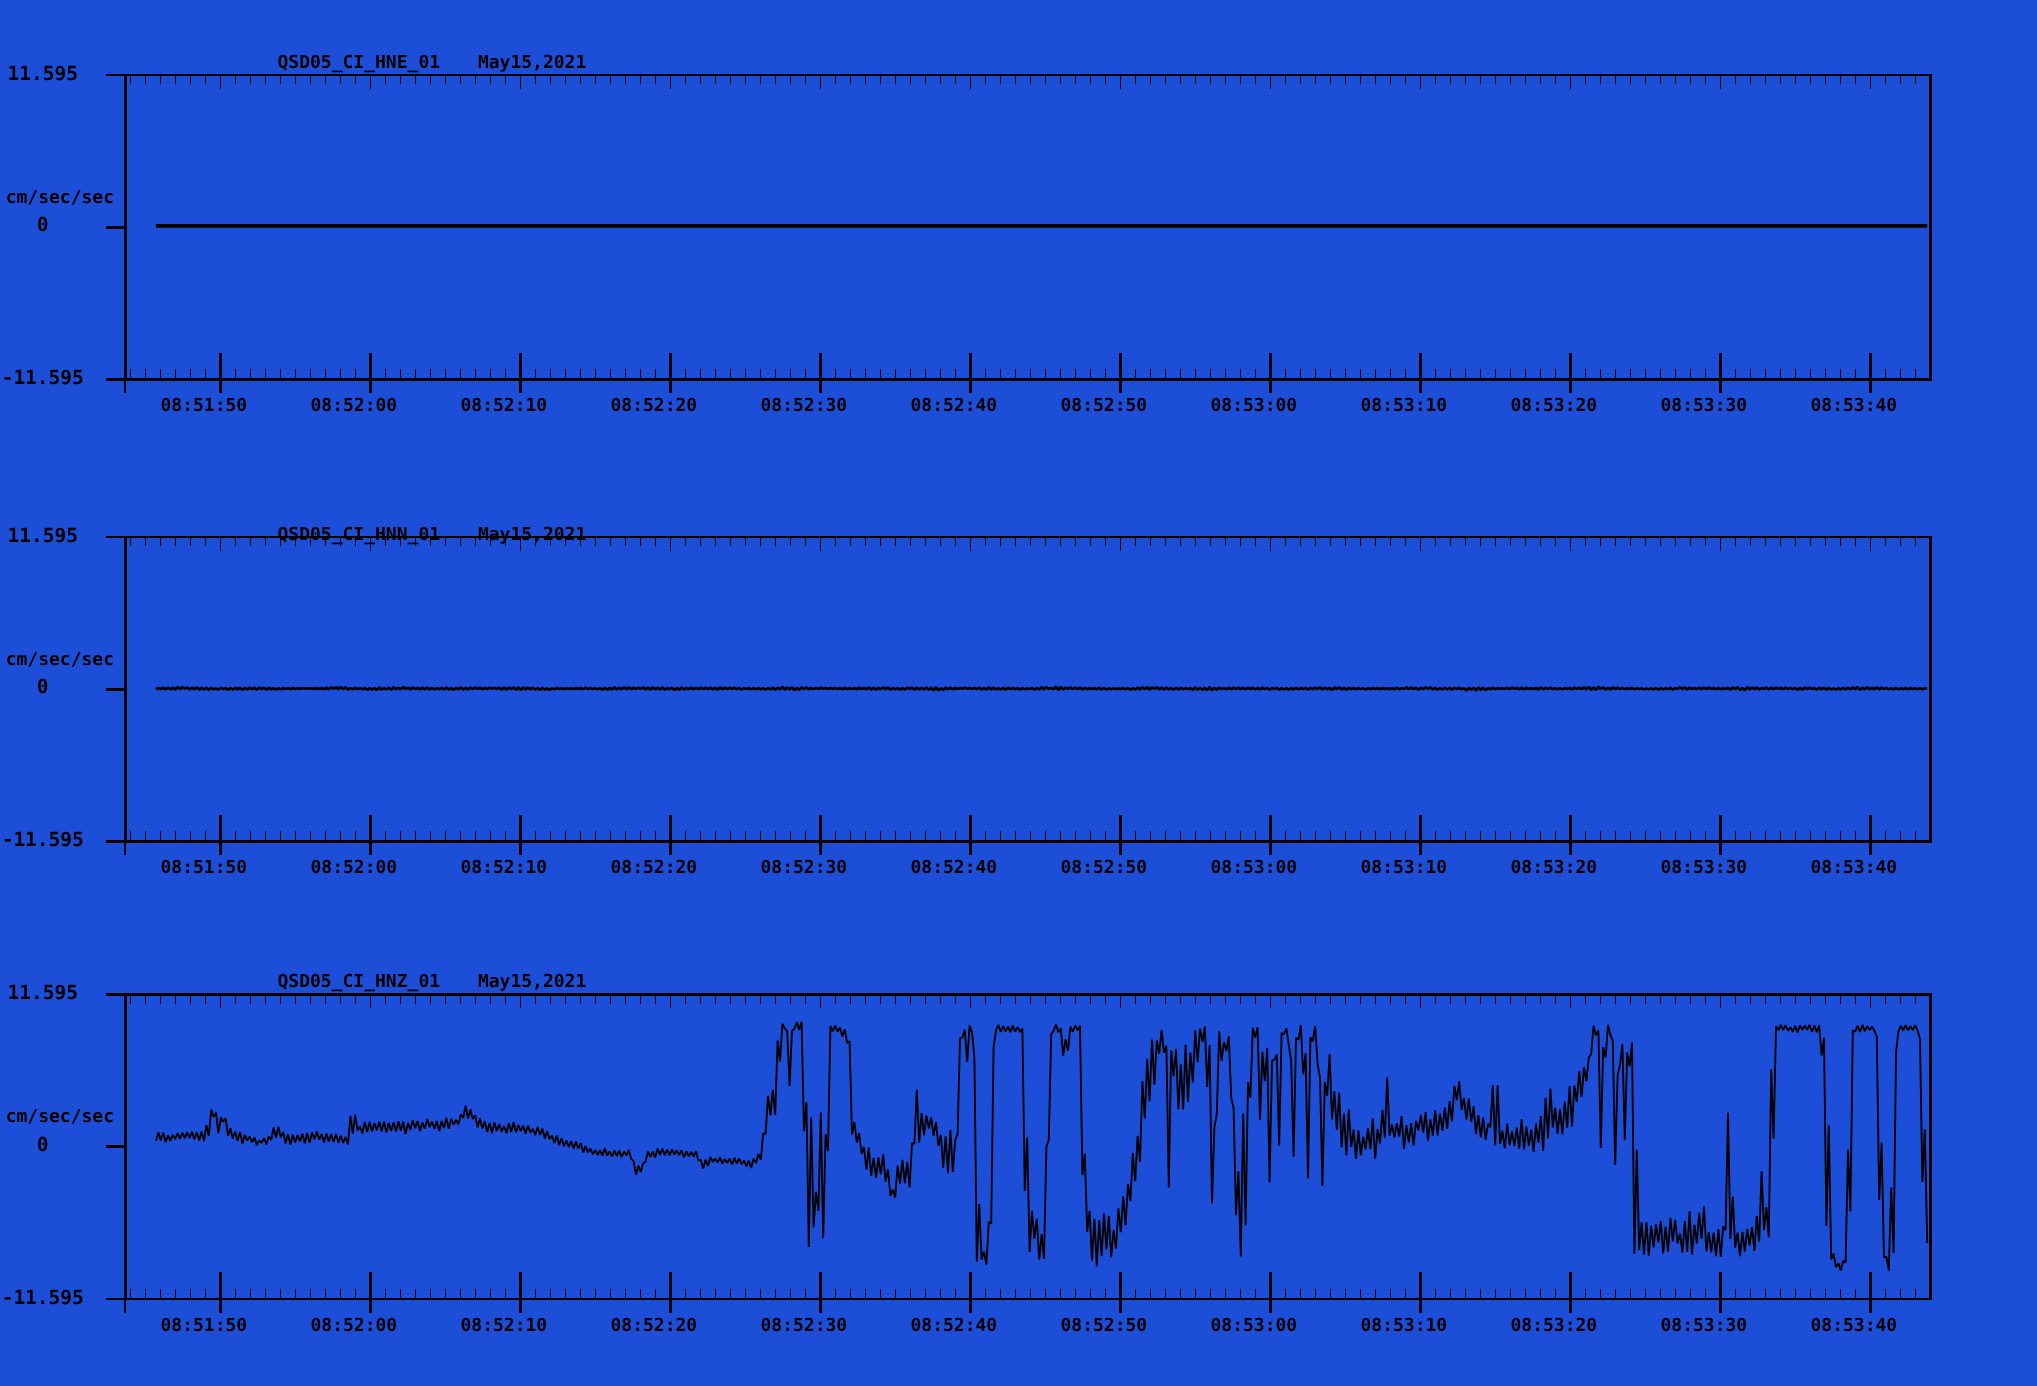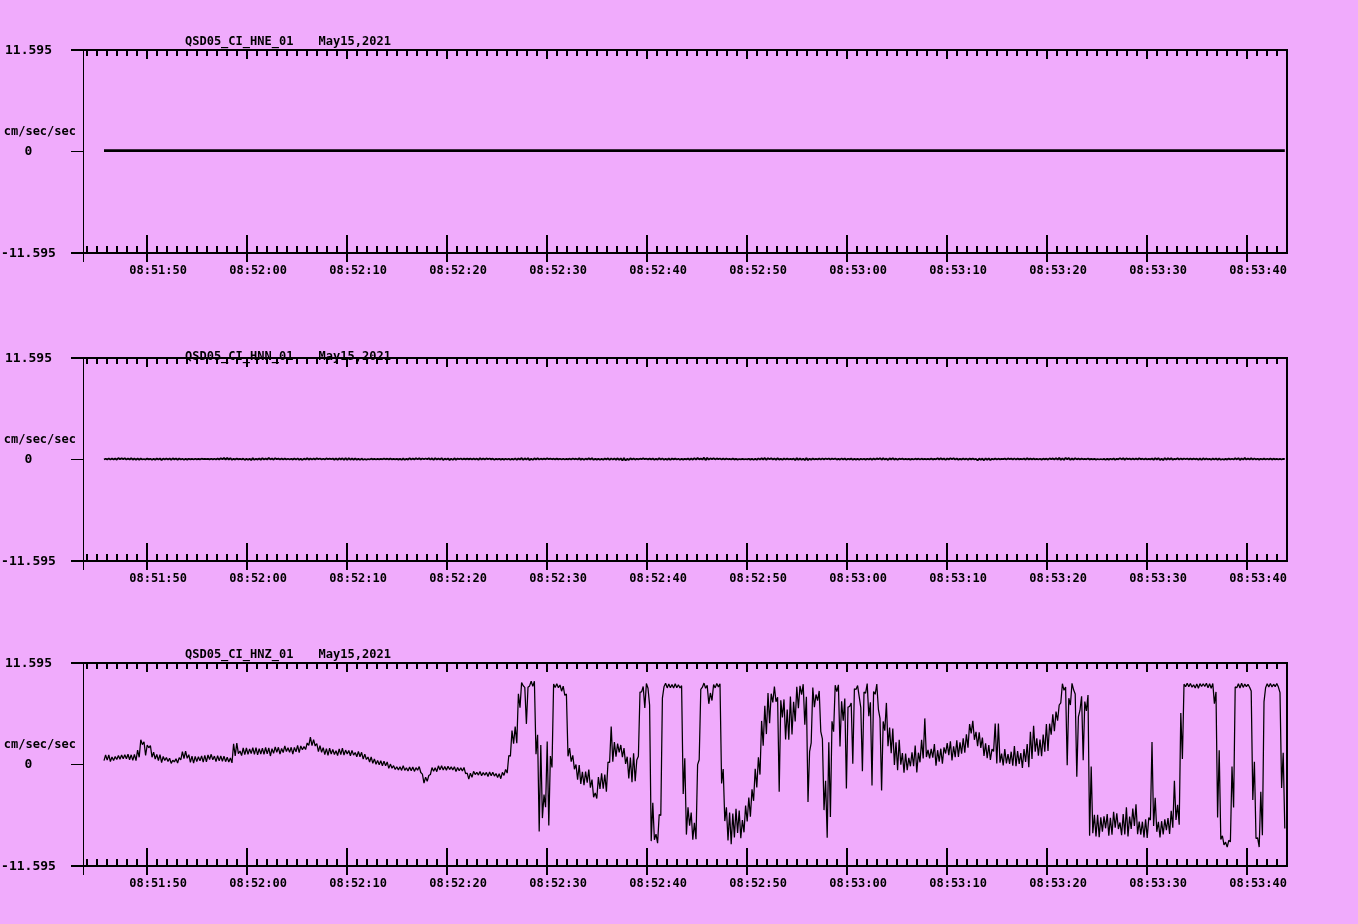--- a/index.html
+++ b/index.html
@@ -1,35 +1,35 @@
 <!DOCTYPE html>
 <html><head>
 <meta charset="utf-8">
 <style>
   html,body{margin:0;padding:0;background:#ffffff;}
   body{width:1358px;height:924px;}
   .screen{
     position:relative;width:1358px;height:924px;overflow:hidden;
-    background:#f0abfc;color:#000000;
+    background:#1d4ed8;color:#000000;
     font-family:"DejaVu Sans Mono","Liberation Mono",monospace;
   }
   #plot{position:absolute;left:0;top:0;}
   .labels div,.labels span{color:#000;}
   .title-row{position:absolute;left:185px;height:16px;line-height:16px;
     font-weight:bold;font-size:12px;white-space:nowrap;}
   .title-row .date{margin-left:18px;}
   .y-max,.y-zero,.y-min{
     position:absolute;left:0;width:57px;height:16px;line-height:16px;
     text-align:center;font-weight:bold;font-size:13px;white-space:nowrap;}
   .y-unit{
     position:absolute;left:0;width:76px;height:16px;line-height:16px;
     text-align:right;font-weight:bold;font-size:12px;white-space:nowrap;}
   .xlabel{
     position:absolute;width:80px;height:16px;line-height:16px;
-    text-align:right;font-weight:bold;font-size:12px;white-space:nowrap;}
+    text-align:left;font-weight:bold;font-size:12px;white-space:nowrap;}
 </style>
 </head>
 <body>
 
 <div class="screen">
   <svg id="plot" width="1358" height="924" viewBox="0 0 1358 924" xmlns="http://www.w3.org/2000/svg">
       <g stroke="#000000" fill="none">
         <rect x="83.5" y="50" width="1203.5" height="203" stroke-width="1.8" shape-rendering="crispEdges"></rect>
         <line x1="70.5" y1="50" x2="83.5" y2="50" stroke-width="1.8" shape-rendering="crispEdges"></line>
         <line x1="70.5" y1="151.5" x2="83.5" y2="151.5" stroke-width="1.8" shape-rendering="crispEdges"></line>

